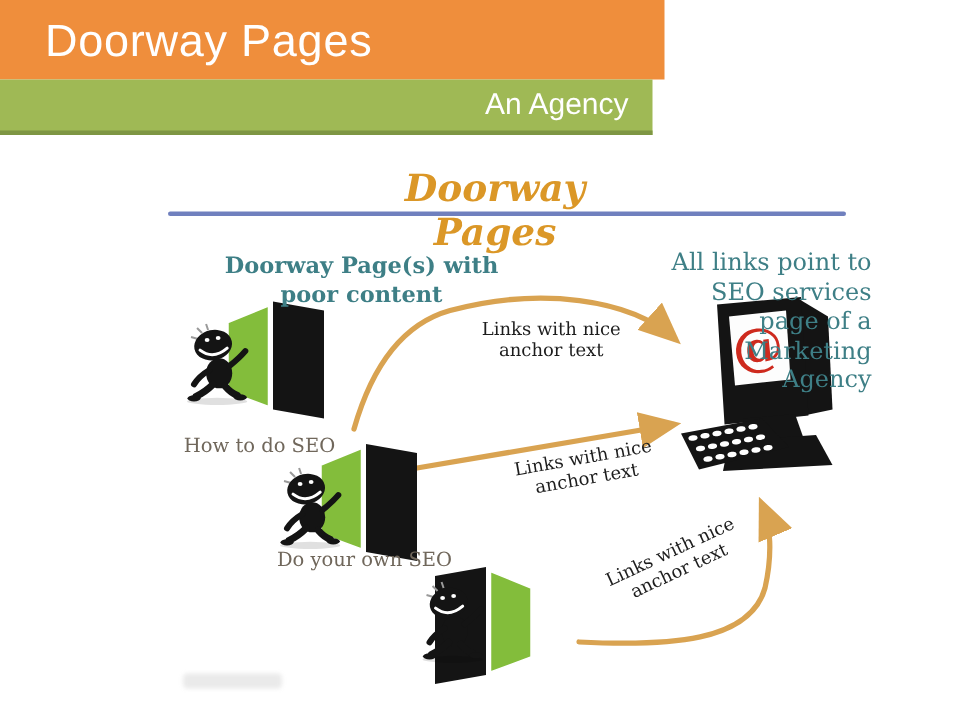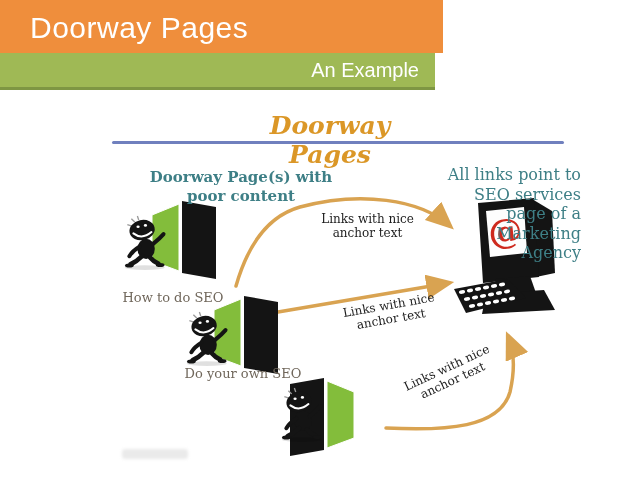--- a/index.html
+++ b/index.html
@@ -69,21 +69,21 @@
 </style>
 </head>
 <body>
 
 <div class="page">
 
   <div class="orange-bar">
     <div class="t">Doorway Pages</div>
   </div>
   <div class="green-bar">
-    <div class="t">An Example</div>
+    <div class="t">An Agency</div>
   </div>
 
   <svg class="canvas" viewBox="0 0 638 479" aria-hidden="true">
     <defs>
       <marker id="ah" markerWidth="9" markerHeight="8" refX="6.5" refY="3.5" orient="auto">
         <path d="M0,0 L8,3.5 L0,7 Z" style="fill:var(--arrow-tan,#D9A351)"></path>
       </marker>
       <g id="door-shape">
         <polygon points="34,2 68,8 68,80 34,74" style="fill:var(--figure-black,#141414)"></polygon>
         <polygon points="4,16 31,5 31,72 4,62" style="fill:var(--door-green,#83BD3B);stroke:#ffffff;stroke-width:1"></polygon>

